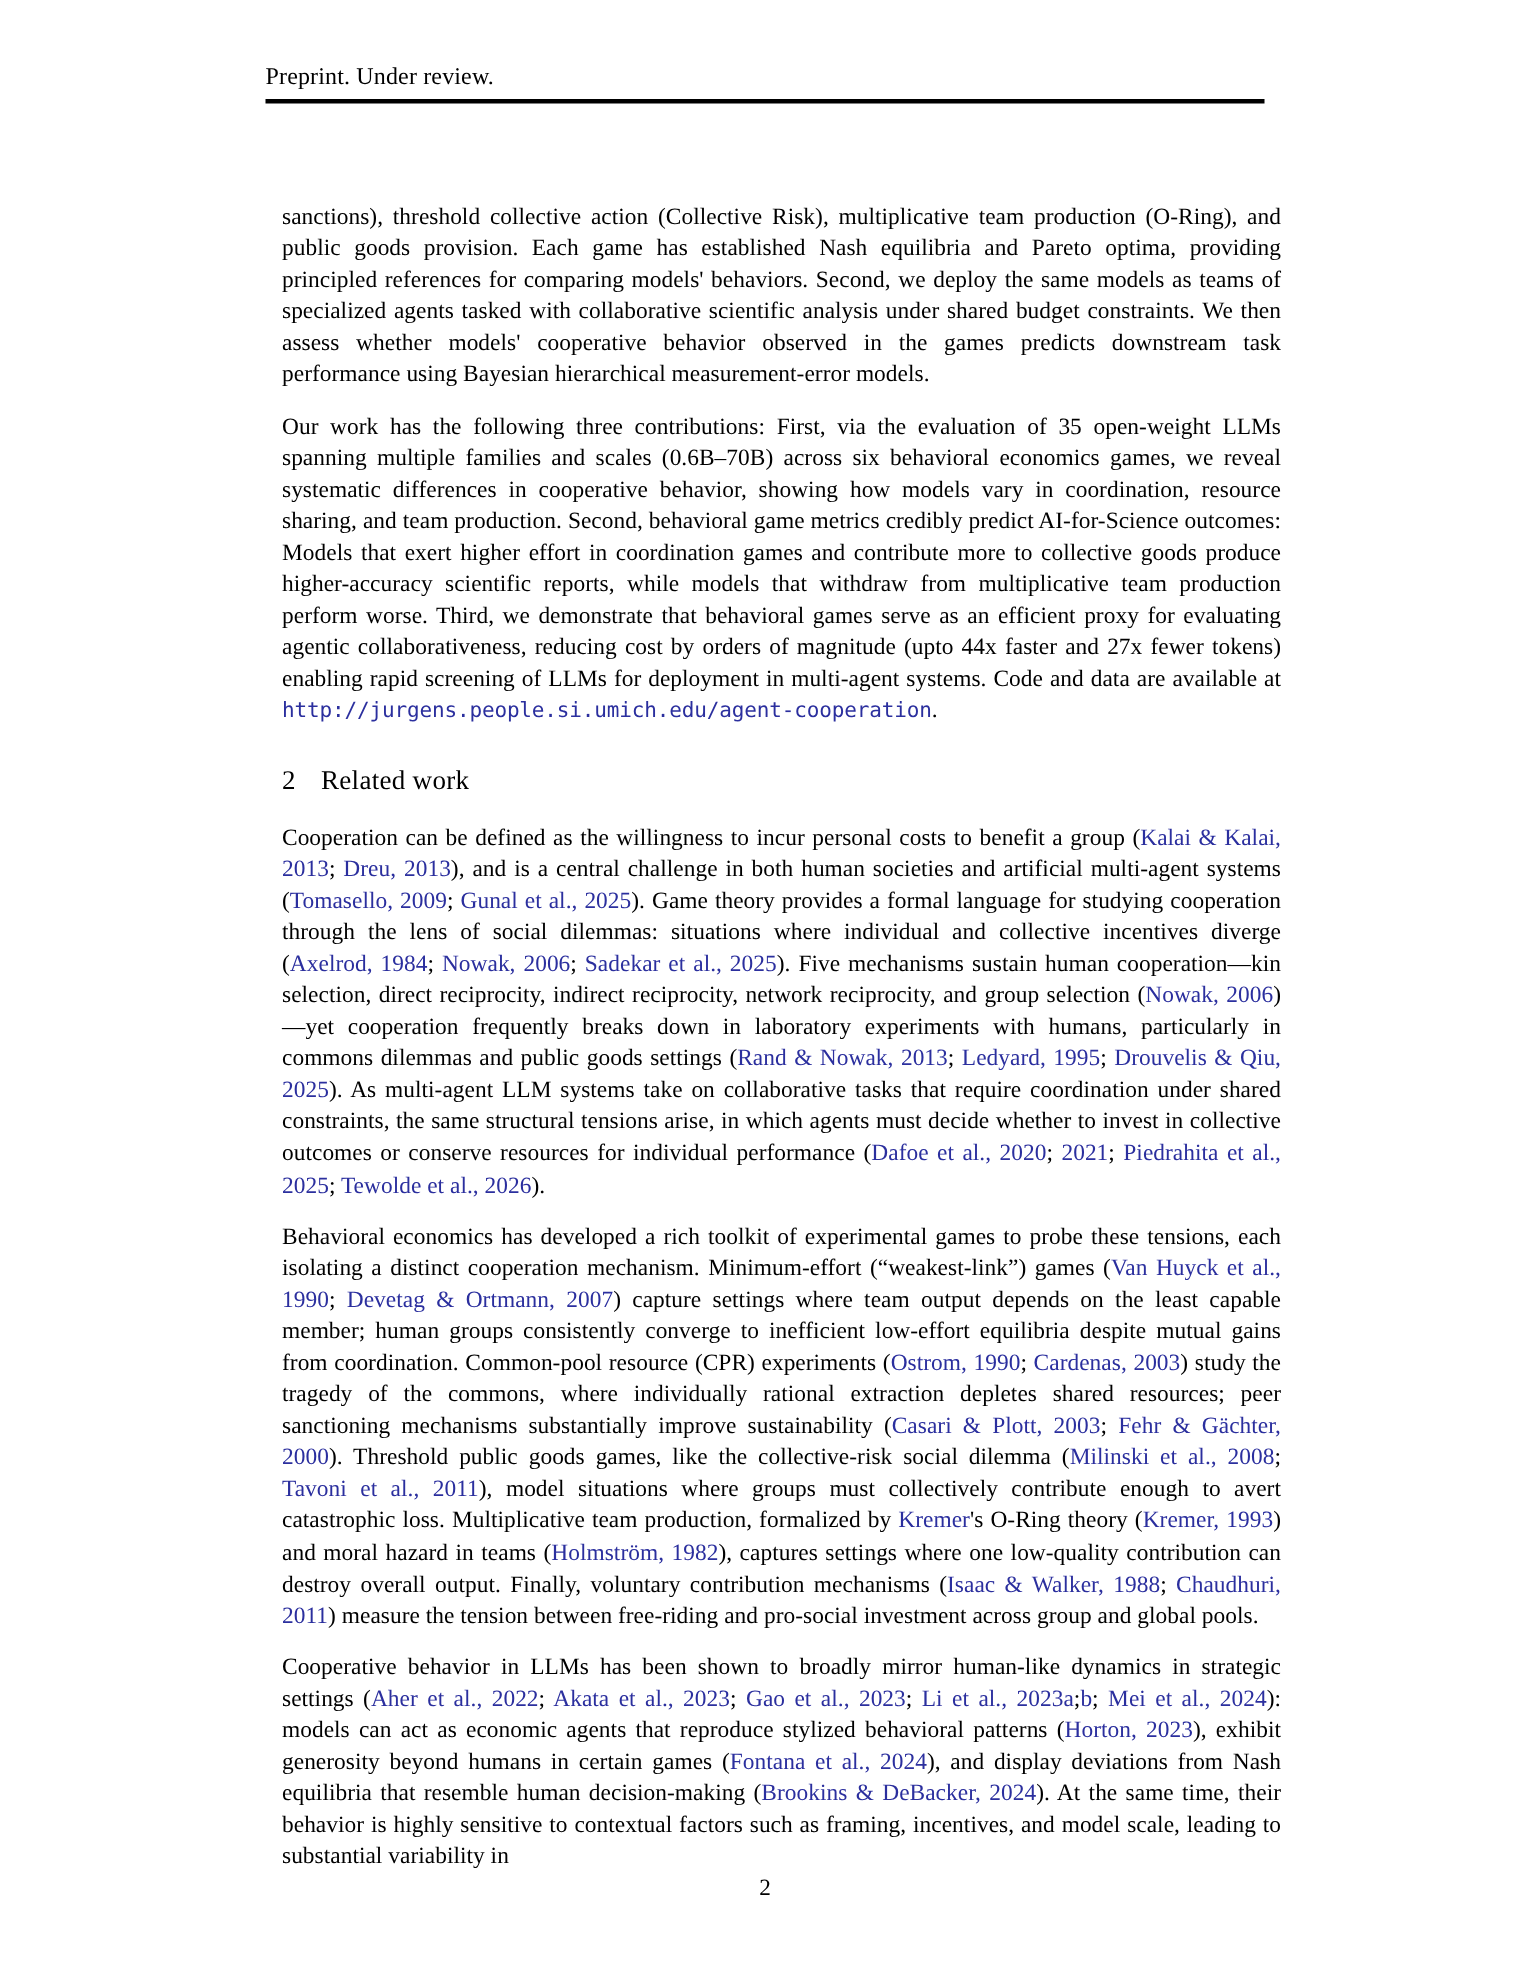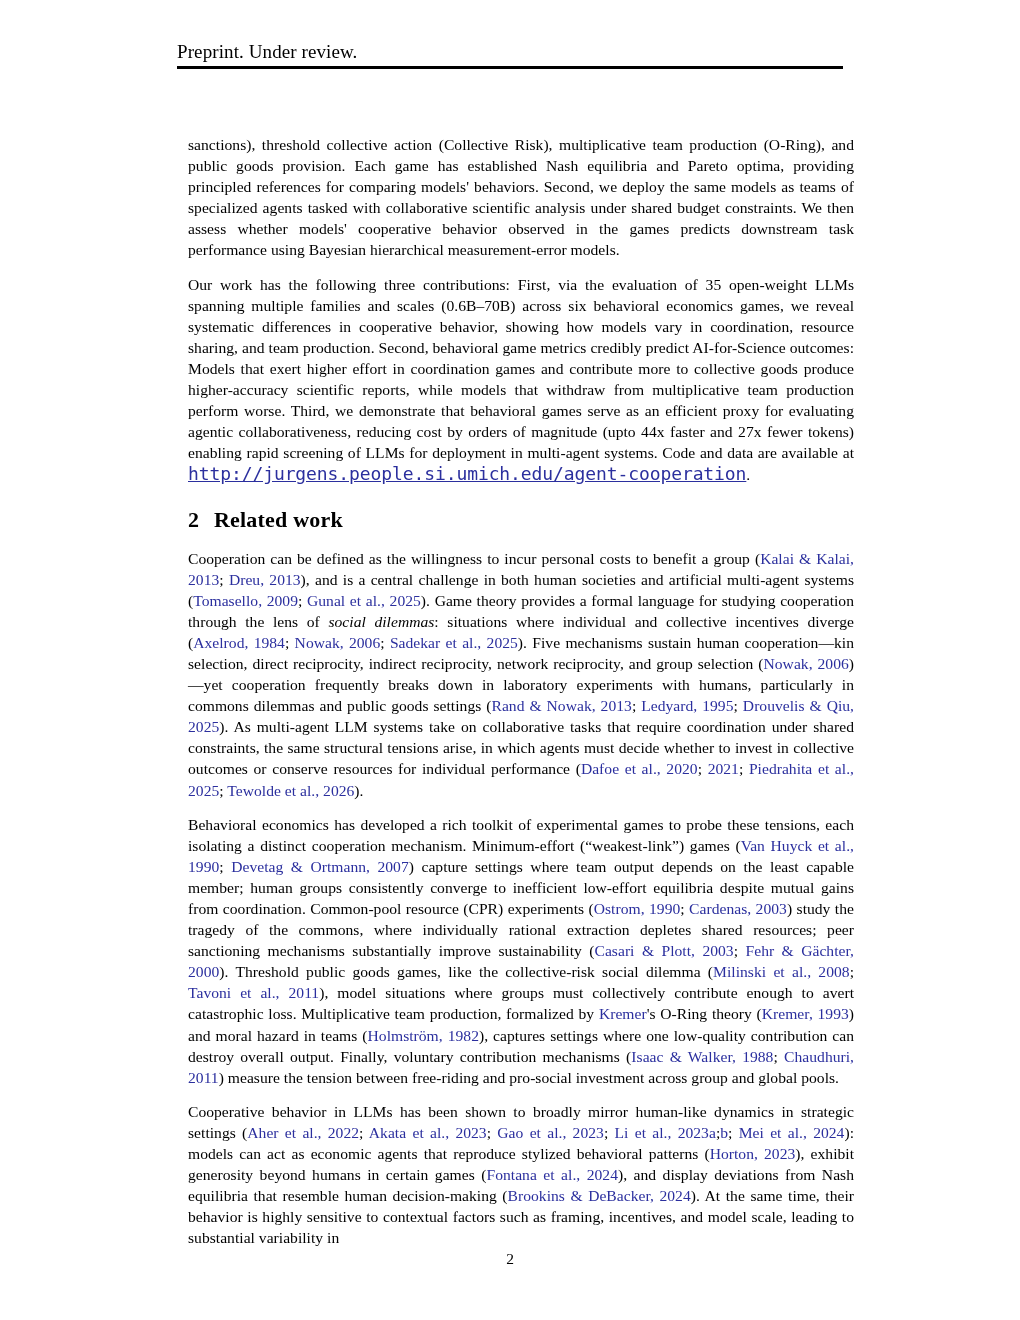--- a/index.html
+++ b/index.html
@@ -21,21 +21,21 @@
     width: 1020px;
     height: 1320px;
   }
   .header {
     position: absolute;
     left: 177px;
     top: 42px;
     width: 666px;
   }
   .header-text {
-    font-size: 19px;
+    font-size: 16px;
     line-height: 20px;
     letter-spacing: 0.1px;
   }
   .header-rule {
     position: absolute;
     left: 177px;
     top: 66px;
     width: 666px;
     height: 3px;
     background: #000000;
@@ -51,38 +51,37 @@
     font-size: 15.6px;
     line-height: 21.1px;
     text-align: justify;
     text-justify: inter-word;
     hyphens: manual;
     letter-spacing: 0.02px;
   }
   p.para:last-child { margin-bottom: 0; }
   .sec-head {
     margin: 22px 0 16px 0;
-    font-size: 22px;
-    font-weight: bold;
+    font-size: 18px;
+    font-weight: normal;
     line-height: 24px;
     letter-spacing: 0.2px;
   }
   .sec-head .sec-num {
     display: inline-block;
     min-width: 26px;
   }
   .b { font-weight: normal; }
-  .it { font-style: italic; }
+  .it { }
   .cite { color: #2b2f9e; }
   .url {
     color: #2b2f9e;
     font-family: "DejaVu Sans Mono", "Liberation Mono", monospace;
-    font-size: 18px;
+    font-size: 14px;
     letter-spacing: -0.1px;
-    text-decoration: underline;
   }
   .pageno {
     position: absolute;
     left: 0;
     top: 1250px;
     width: 1020px;
     text-align: center;
     font-size: 15.5px;
   }
 </style>

